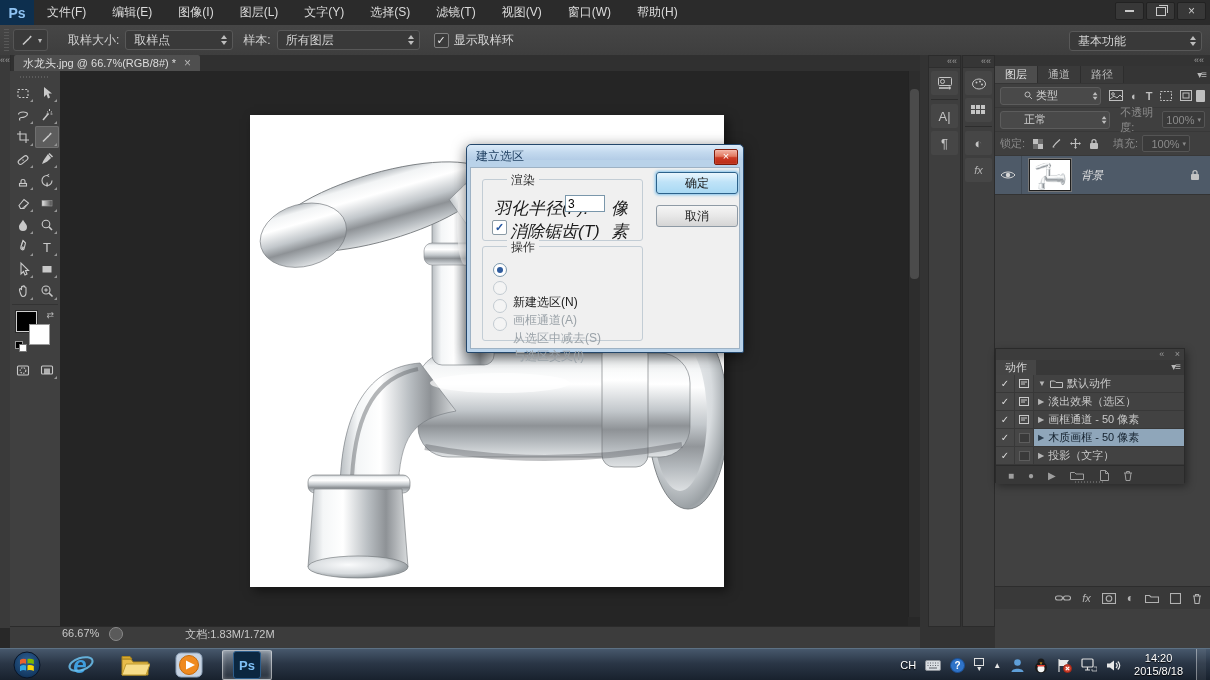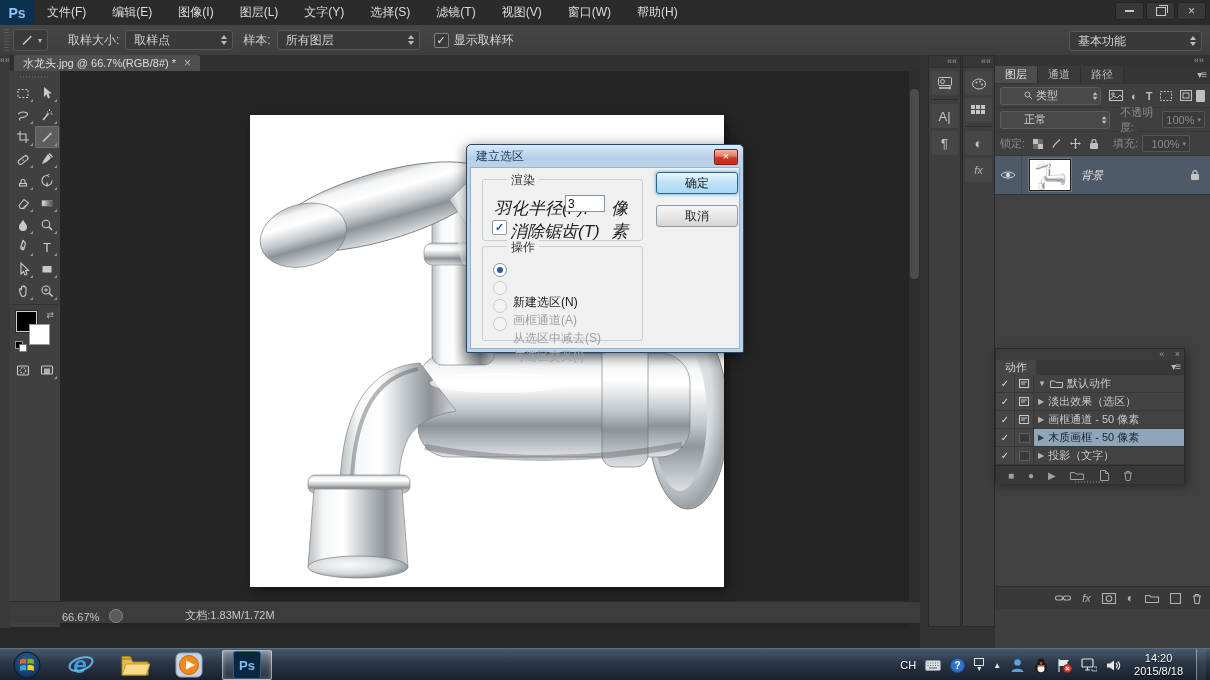--- a/index.html
+++ b/index.html
@@ -51,21 +51,21 @@
   .miniswatch i{position:absolute;width:6px;height:6px;display:block;}
   .swaparrow{position:absolute;right:3px;top:1px;color:#b9b9b9;font-size:9px;}
 
   
   .canvas{left:60px;top:71px;width:848px;height:556px;background:#252525;}
   .image{position:absolute;left:190px;top:44px;width:474px;height:472px;background:#ffffff;box-shadow:4px 4px 10px rgba(0,0,0,.5);}
   .vscroll{left:908px;top:71px;width:12px;height:546px;background:#2d2d2d;border-left:1px solid #232323;}
   .vthumb{position:absolute;left:1px;top:18px;width:9px;height:190px;background:#4b4b4b;border-radius:4px;}
 
   
-  .statusbar{left:10px;top:601px;width:910px;height:21px;background:#3c3c3c;border-top:1px solid #2b2b2b;display:flex;align-items:flex-end;font-size:11px;color:#c8c8c8;}
+  .statusbar{left:10px;top:626px;width:910px;height:21px;background:#3c3c3c;border-top:1px solid #2b2b2b;display:flex;align-items:flex-start;font-size:11px;color:#c8c8c8;}
   .zoomfield{margin-left:52px;}
   .statusicon{margin:0 10px;width:12px;height:12px;border:1px solid #8a8a8a;border-radius:50%;display:inline-block;background:#5a5a5a;}
   .docinfo{margin-left:52px;}
   .statusplay{margin-left:60px;color:#bdbdbd;font-size:9px;}
 
   
   .dock{left:920px;top:55px;width:290px;height:593px;background:#333333;}
   .strip{position:absolute;top:0;width:31px;height:570px;background:#3e3e3e;border:1px solid #2b2b2b;}
   .striphdr{height:11px;text-align:right;color:#9a9a9a;font-size:9px;line-height:10px;padding-right:3px;border-bottom:1px solid #2e2e2e;background:#363636;}
   .sicon{width:27px;height:24px;margin:3px auto 2px;display:flex;align-items:center;justify-content:center;border-radius:2px;background:#464646;color:#c5c5c5;font-size:13px;}

